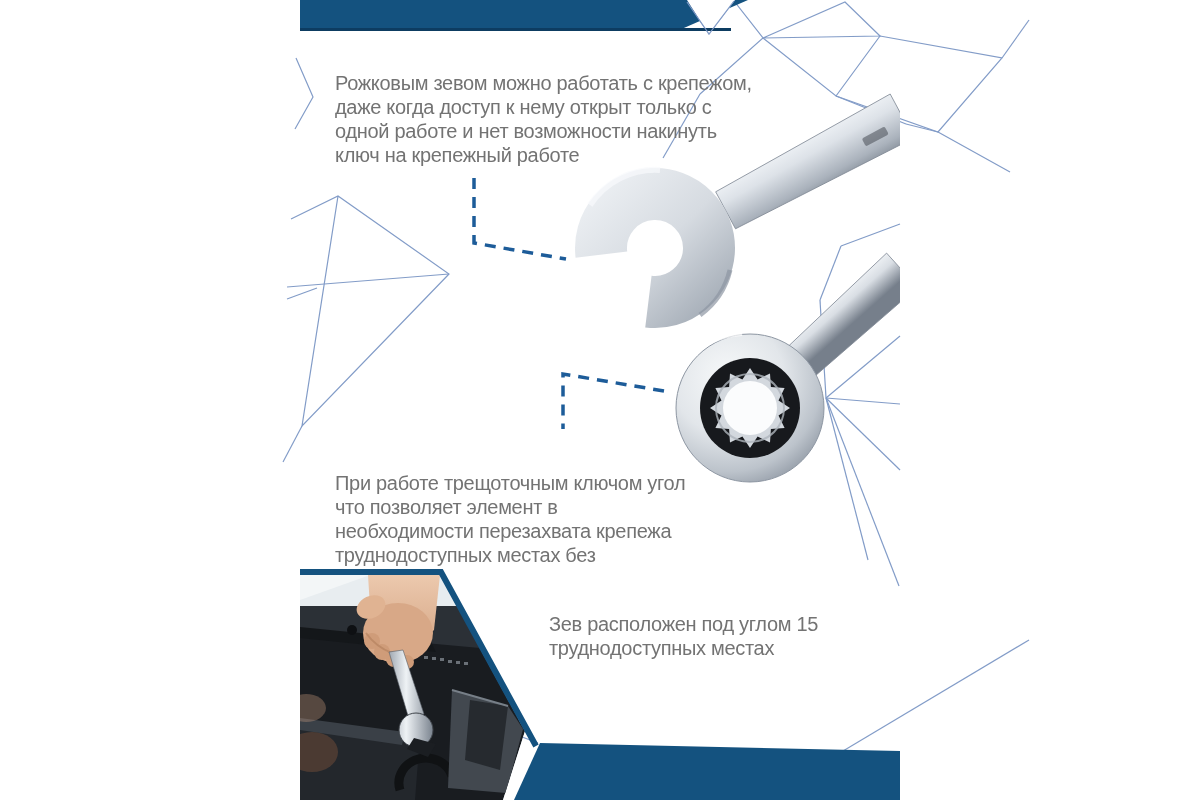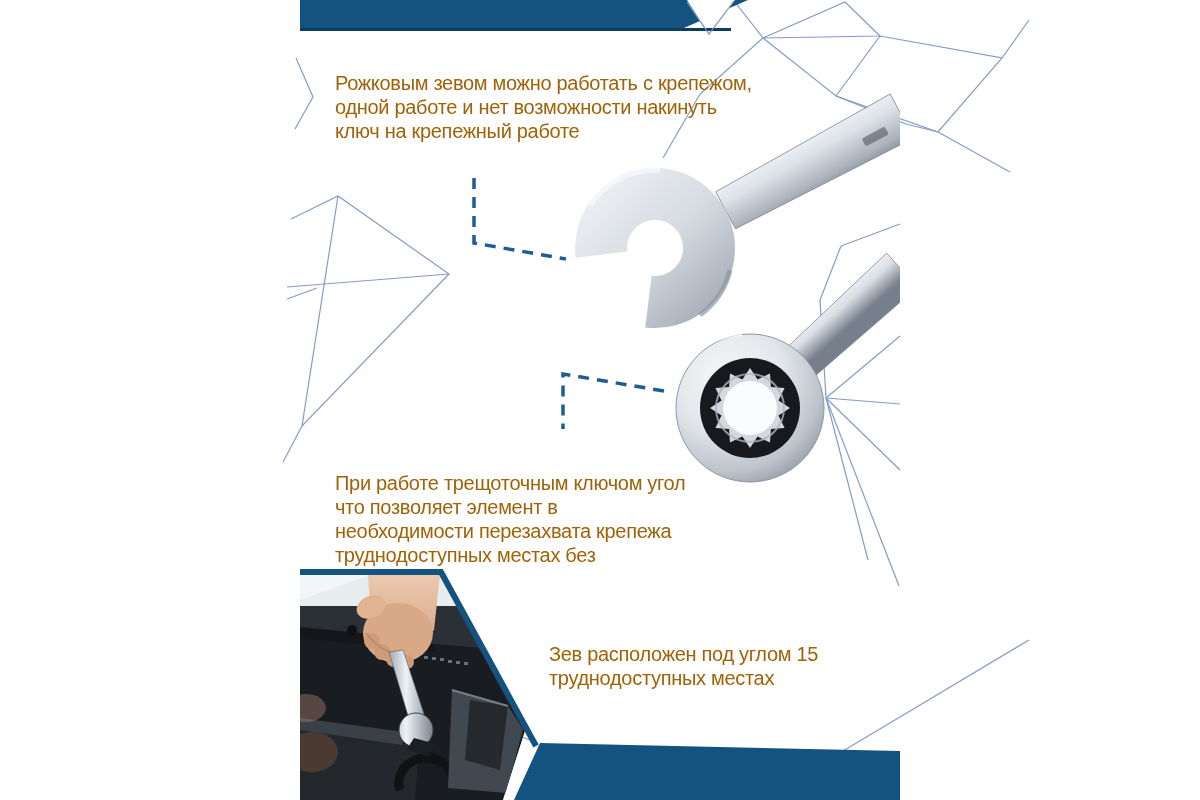--- a/index.html
+++ b/index.html
@@ -1,24 +1,24 @@
 <!DOCTYPE html>
 <html><head>
 <meta charset="utf-8">
 <style>
   html,body{margin:0;padding:0;background:#ffffff;}
   .canvas{position:relative;width:1200px;height:800px;background:#ffffff;overflow:hidden;
           font-family:"Liberation Sans",sans-serif;}
   .scene{position:absolute;left:0;top:0;width:1200px;height:800px;}
-  .callout{position:absolute;font-size:20px;line-height:24px;color:#a16207;
+  .callout{position:absolute;font-size:20px;line-height:24px;color:#737373;
            letter-spacing:-0.3px;white-space:nowrap;font-weight:400;}
   .callout div{white-space:nowrap;}
   #callout-open-jaw{left:335px;top:71px;}
   #callout-ratchet{left:335px;top:431px;margin-top:40px;}
-  #callout-offset{left:549px;top:642px;}
+  #callout-offset{left:549px;top:612px;}
 </style>
 </head>
 <body>
 
 <div class="canvas">
 
   <svg class="scene" viewBox="0 0 1200 800">
     <defs>
       <clipPath id="contentClip">
           <rect x="170" y="0" width="730" height="800"></rect>
@@ -165,20 +165,21 @@
         <polygon points="414,738 436,744 428,757 407,749" fill="#1b1e22"></polygon>
       </g>
       <polyline points="300,572 441,572 536,746" fill="none" stroke="#14527F" stroke-width="6"></polyline>
     </g>
 
     <polygon points="540,743 900,751 900,800 514,800" fill="#14527F"></polygon>
   </svg>
 
   <div class="callout" id="callout-open-jaw">
     <div>Рожковым зевом можно работать с крепежом,</div>
+    <div>даже когда доступ к нему открыт только с</div>
     <div>одной работе и нет возможности накинуть</div>
     <div>ключ на крепежный работе</div>
   </div>
 
   <div class="callout" id="callout-ratchet">
     <div>При работе трещоточным ключом угол</div>
     <div>что позволяет элемент в</div>
     <div>необходимости перезахвата крепежа</div>
     <div>труднодоступных местах без</div>
   </div>

